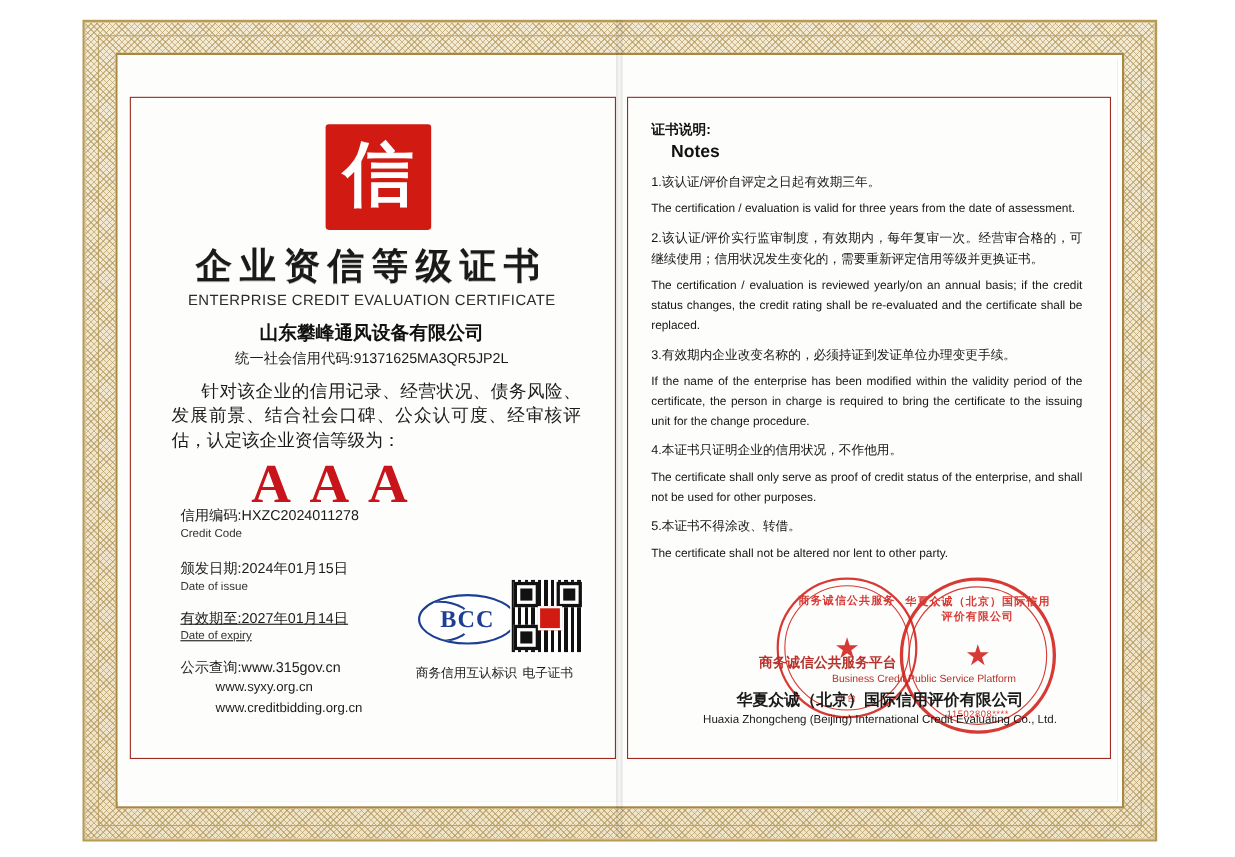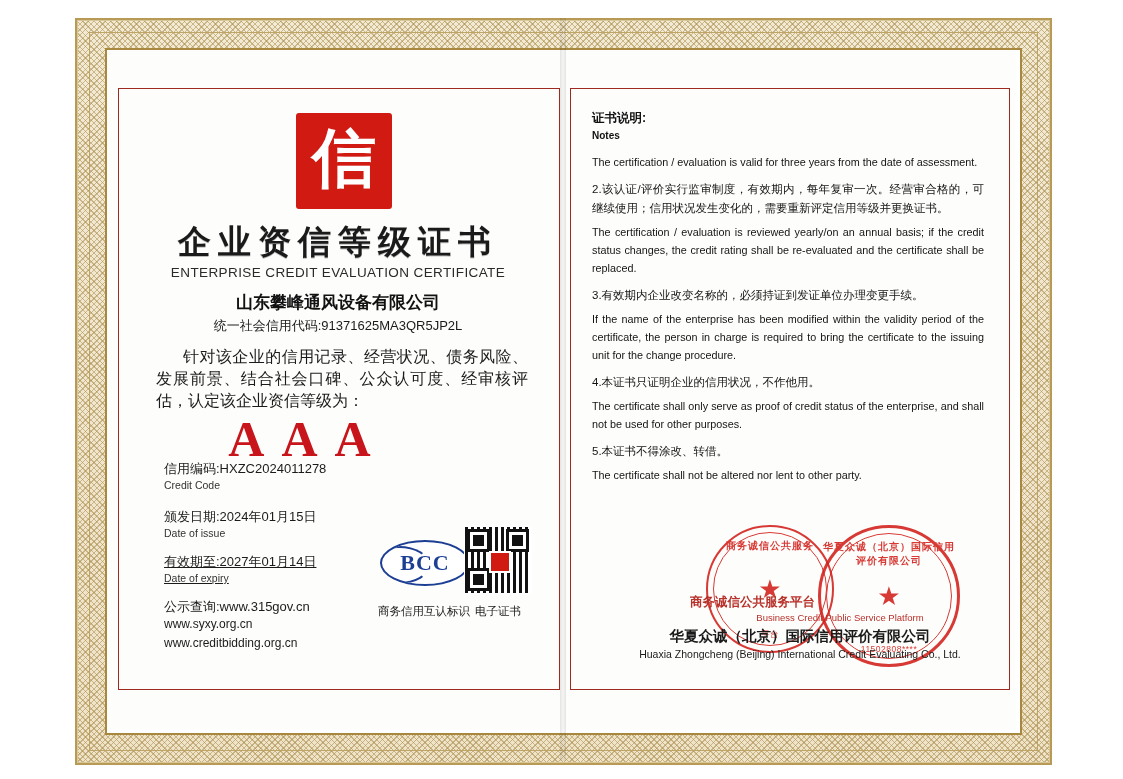--- a/index.html
+++ b/index.html
@@ -193,21 +193,21 @@
     line-height: 17px;
   }
   .field .sub {
     font-size: 10.5px;
     color: #333333;
   }
   .field-credit { top: 372px; }
   .field-issue  { top: 420px; }
   .field-expiry { top: 465px; text-decoration: underline; }
   .field-query  { top: 510px; }
-  .field-query .url { display: block; font-size: 12px; line-height: 19px; }
+  .field-query .url { display: block; margin-left: 32px; font-size: 12px; line-height: 19px; }
 
   
   .bcc {
     position: absolute;
     left: 262px;
     top: 452px;
     width: 86px;
     height: 42px;
     border-radius: 50%;
     background: #ffffff;
@@ -298,23 +298,23 @@
   .notes-title-cn {
     position: absolute;
     left: 22px;
     top: 22px;
     font-size: 12.5px;
     font-weight: bold;
     color: #111111;
   }
   .notes-title-en {
     position: absolute;
-    left: 22px;
+    left: 40px;
     top: 42px;
-    font-size: 10px;
+    font-size: 16px;
     font-weight: bold;
     color: #111111;
   }
   .notes-list {
     position: absolute;
     left: 22px;
     top: 60px;
     width: 392px;
   }
   .note-cn {
@@ -498,20 +498,21 @@
     </div>
     <div class="qr-caption">电子证书</div>
   </div>
 
   <div class="right-page">
 
     <div class="notes-title-cn">证书说明:</div>
     <div class="notes-title-en">Notes</div>
 
     <div class="notes-list">
+      <div class="note-cn">1.该认证/评价自评定之日起有效期三年。</div>
       <div class="note-en">The certification / evaluation is valid for three years from the date of assessment.</div>
 
       <div class="note-cn">2.该认证/评价实行监审制度，有效期内，每年复审一次。经营审合格的，可继续使用；信用状况发生变化的，需要重新评定信用等级并更换证书。</div>
       <div class="note-en">The certification / evaluation is reviewed yearly/on an annual basis; if the credit status changes, the credit rating shall be re-evaluated and the certificate shall be replaced.</div>
 
       <div class="note-cn">3.有效期内企业改变名称的，必须持证到发证单位办理变更手续。</div>
       <div class="note-en">If the name of the enterprise has been modified within the validity period of the certificate, the person in charge is required to bring the certificate to the issuing unit for the change procedure.</div>
 
       <div class="note-cn">4.本证书只证明企业的信用状况，不作他用。</div>
       <div class="note-en">The certificate shall only serve as proof of credit status of the enterprise, and shall not be used for other purposes.</div>

